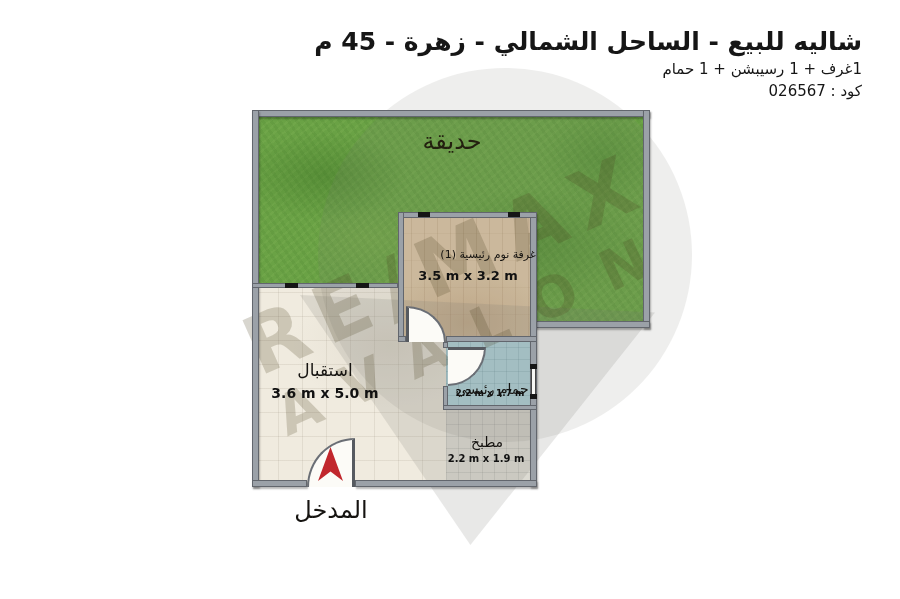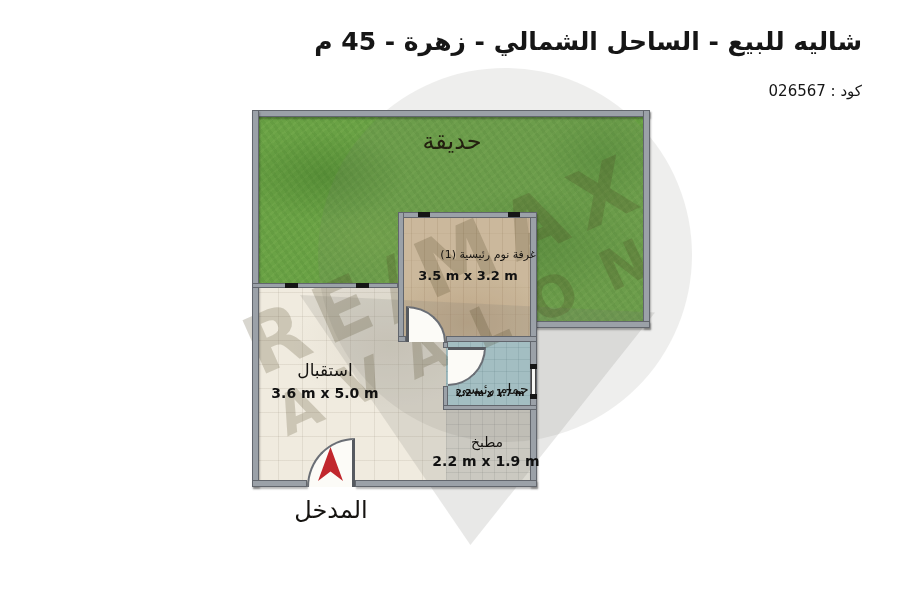--- a/index.html
+++ b/index.html
@@ -80,35 +80,36 @@
        color:#111;font-weight:bold;white-space:nowrap;}
   .garden-lbl{font-size:24px;color:#23200f;}
   .garden-dim{font-size:20px;}
   .bedroom-lbl{font-size:11px;}
   .bedroom-dim{font-size:13px;}
   .reception-lbl{font-size:17px;}
   .reception-dim{font-size:14px;text-align:right;}
   .bath-lbl{font-size:14px;margin-top:16px;}
   .bath-dim{font-size:9px;}
   .kitchen-lbl{font-size:14px;}
-  .kitchen-dim{font-size:14px;}
+  .kitchen-dim{font-size:10px;}
   .entrance-lbl{font-size:24px;}
   
   .arrow-up{
     position:absolute;left:318px;top:447px;width:25px;height:34px;
     background:#c1272d;
     clip-path:polygon(50% 0%, 100% 100%, 50% 72%, 0% 100%);
   }
 </style>
 </head>
 <body>
 
 <div id="canvas">
 
   <div class="hdr hdr-title">شاليه للبيع - الساحل الشمالي - زهرة - 45 م</div>
+  <div class="hdr hdr-sub">1غرف + 1 رسيبشن + 1 حمام</div>
   <div class="hdr hdr-code">كود : 026567</div>
 
   <div class="floor garden abs" style="left:252px;top:110px;width:398px;height:218px;"></div>
   <div class="floor tile abs" style="left:254px;top:285px;width:194px;height:200px;"></div>
   <div class="floor wood abs" style="left:398px;top:212px;width:139px;height:130px;"></div>
   <div class="floor bath abs" style="left:446px;top:340px;width:88px;height:68px;"></div>
   <div class="floor kitchen abs" style="left:446px;top:408px;width:88px;height:77px;"></div>
 
   <div class="wm-circle" style="left:318px;top:68px;width:374px;height:374px;"></div>
   <div class="wm-drop" style="left:300px;top:295px;width:355px;height:250px;"></div>

